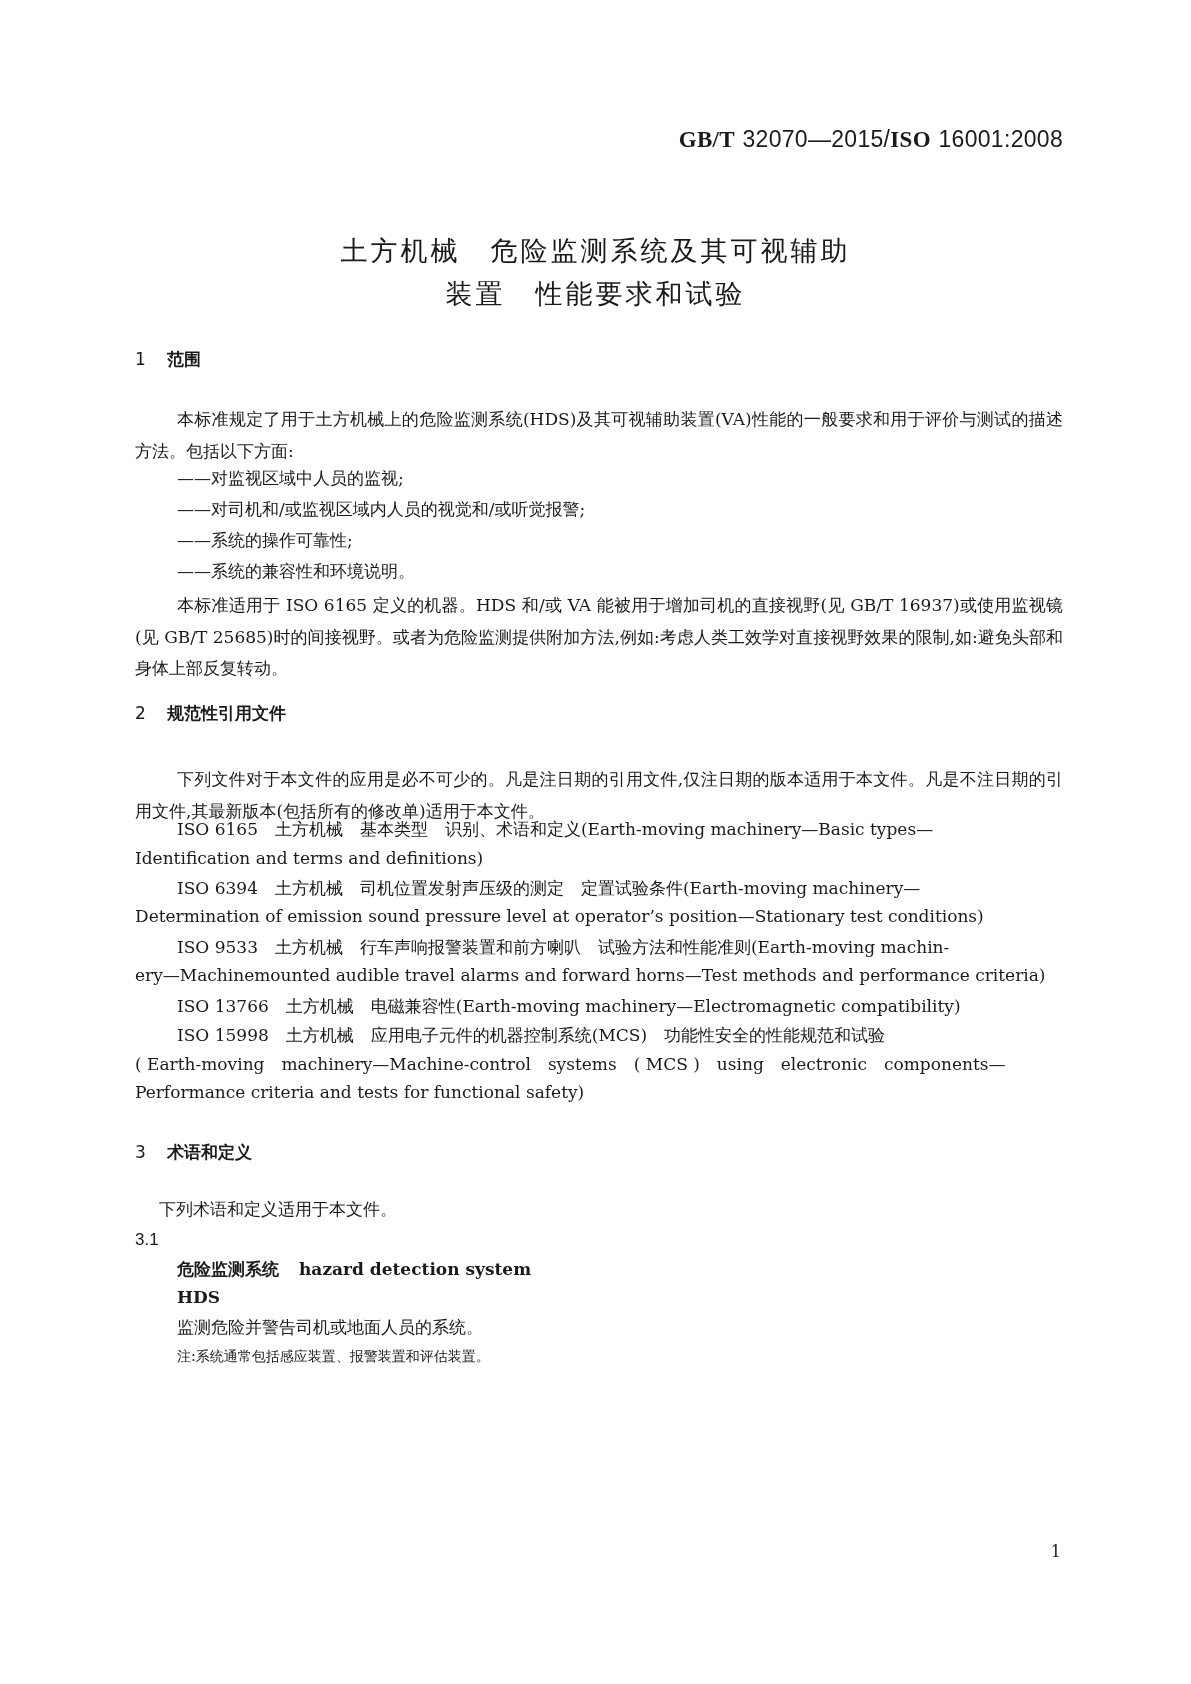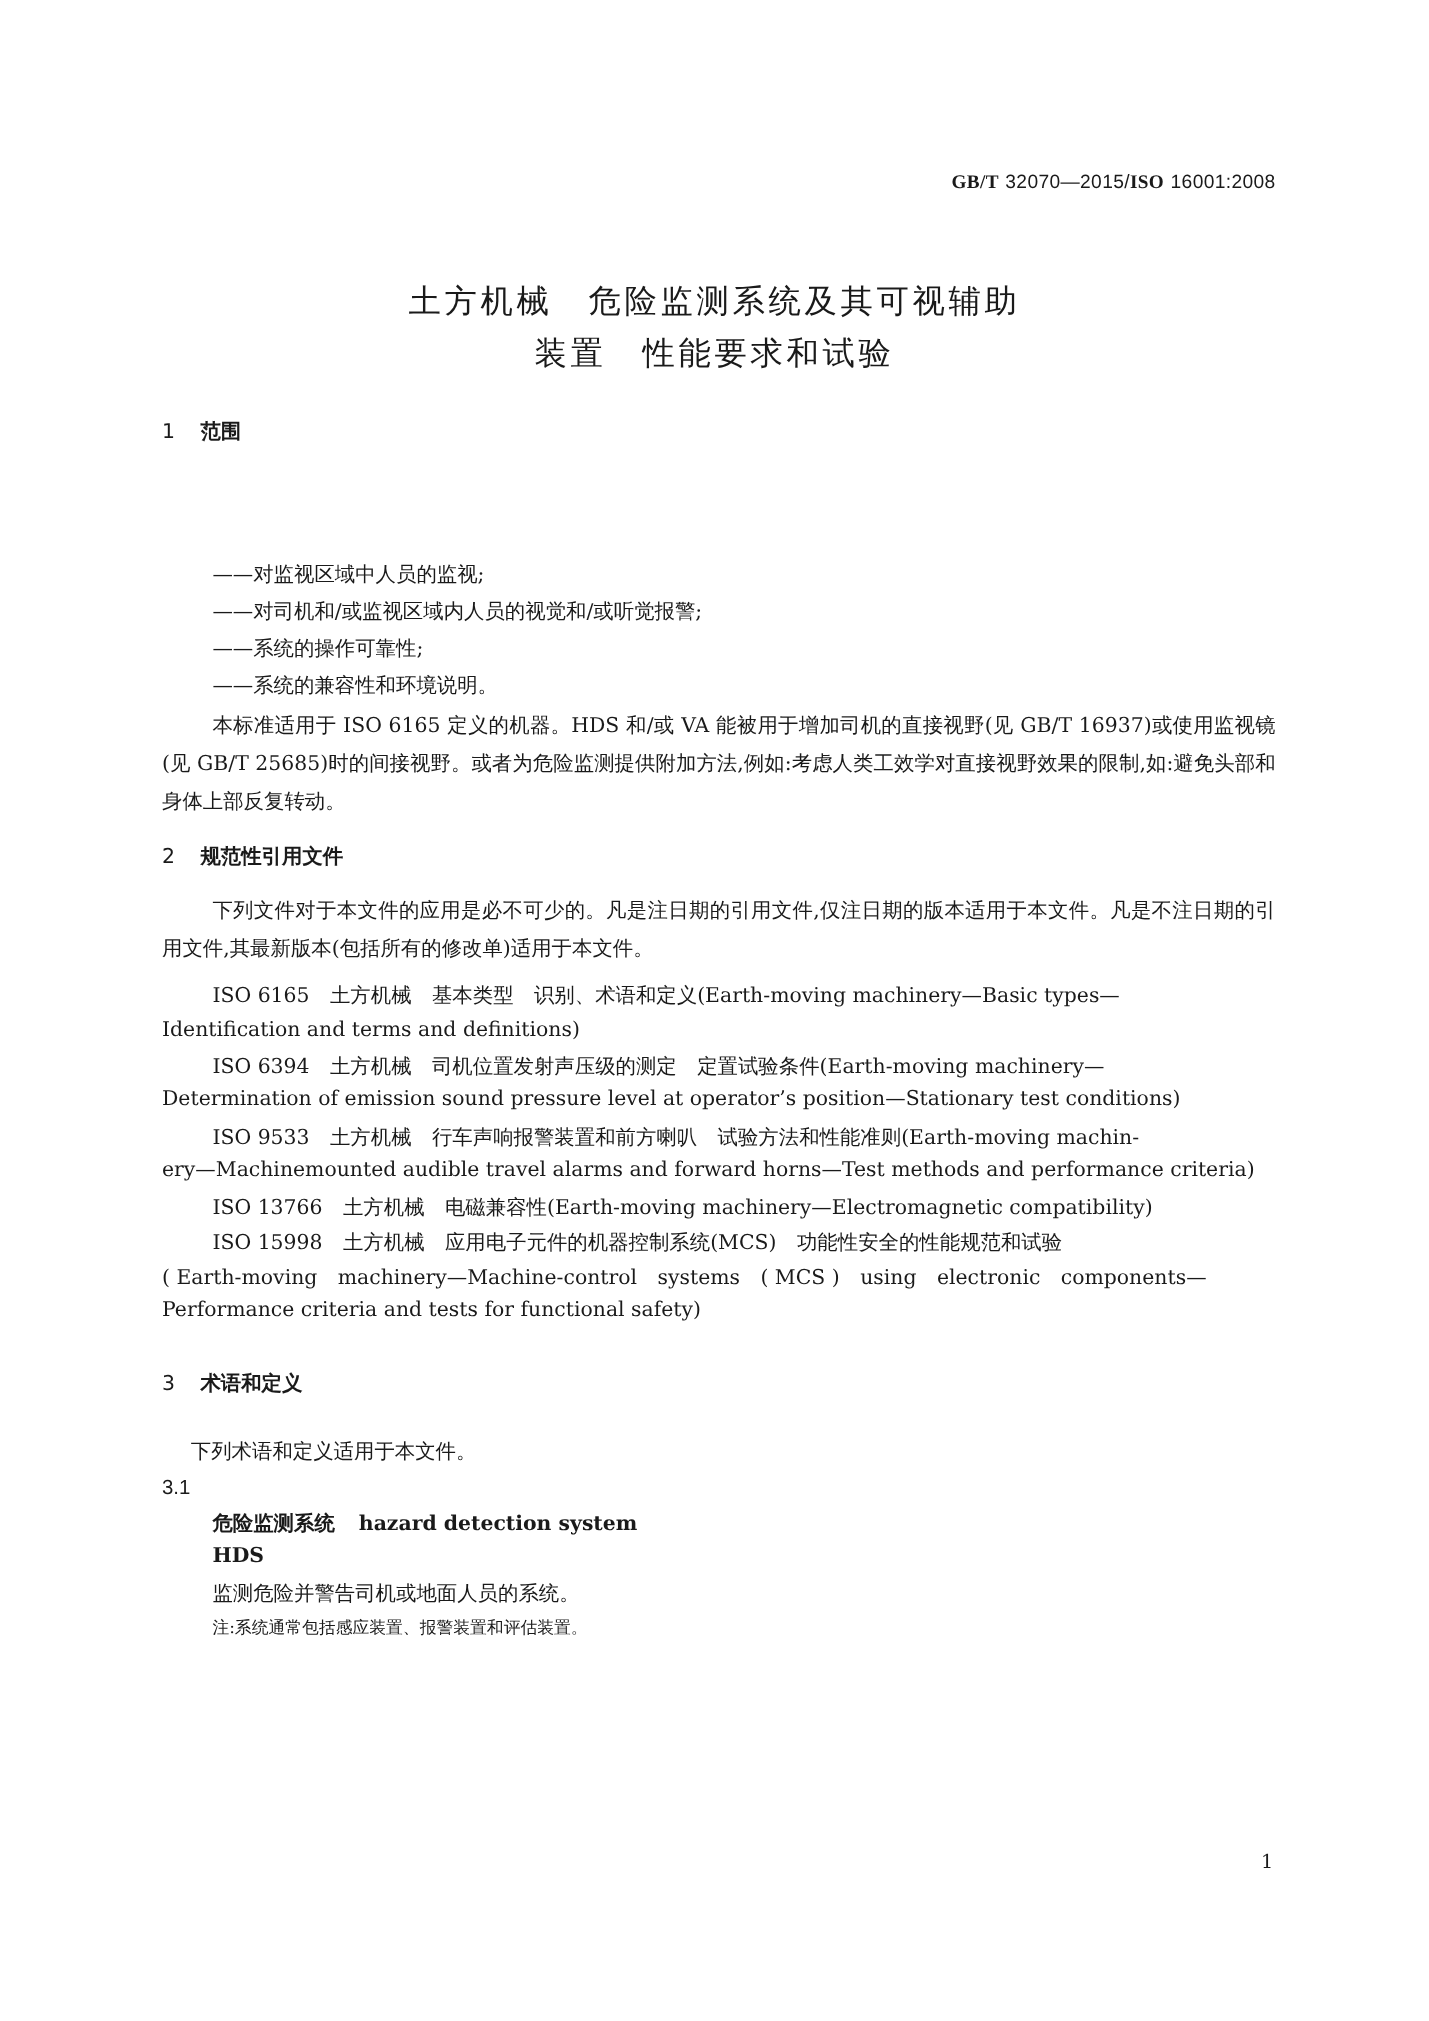--- a/index.html
+++ b/index.html
@@ -1,19 +1,19 @@
 <!DOCTYPE html>
 <html><head>
 <meta charset="utf-8">
 <style>
   html, body { margin: 0; padding: 0; background: #ffffff; }
   body { width: 1191px; height: 1684px; position: relative; overflow: hidden;
          font-family: "DejaVu Serif", "Liberation Serif", serif; color: #1a1a1a; }
   .page { position: absolute; left: 0; top: 0; width: 1191px; height: 1684px; }
-  .header-code { position: absolute; right: 128px; top: 142px; font-size: 16px; letter-spacing: 0.3px; text-align: center; }
+  .header-code { position: absolute; right: 128px; top: 126px; font-size: 23px; letter-spacing: 0.3px; text-align: center; }
   .header-code b { font-weight: bold; font-family: "Liberation Serif", serif; }
   .header-code span.sans { font-family: "Liberation Sans", sans-serif; }
   .title { position: absolute; left: 0; width: 1191px; text-align: center;
            font-family: "DejaVu Sans", sans-serif; font-size: 27px; letter-spacing: 3px; }
   .title.l1 { top: 233px; }
   .title.l2 { top: 276px; }
   .h { position: absolute; left: 135px; font-family: "DejaVu Sans", sans-serif; font-size: 17px; font-weight: bold; }
   .h .num { display: inline-block; width: 32px; font-weight: normal; }
   .p { position: absolute; left: 135px; width: 928px; font-size: 17px; line-height: 31.5px; text-align: justify; }
   .indent { text-indent: 42px; }
@@ -34,30 +34,31 @@
     <span class="sans">32070—2015/</span><b>ISO</b>
     <span class="sans">16001:2008</span>
   </div>
 
   <div class="title l2">装置　性能要求和试验</div>
   <div class="title l1">土方机械　危险监测系统及其可视辅助</div>
 
   <div class="h" style="top:348px;">
     <span class="num">1</span><span>范围</span>
   </div>
+  <div class="p indent" style="top:404px;">本标准规定了用于土方机械上的危险监测系统(HDS)及其可视辅助装置(VA)性能的一般要求和用于评价与测试的描述方法。包括以下方面:</div>
   <div class="dash" style="top:467px;">——对监视区域中人员的监视;</div>
   <div class="dash" style="top:498px;">——对司机和/或监视区域内人员的视觉和/或听觉报警;</div>
   <div class="dash" style="top:529px;">——系统的操作可靠性;</div>
   <div class="dash" style="top:560px;">——系统的兼容性和环境说明。</div>
   <div class="p indent" style="top:590px;">本标准适用于 ISO 6165 定义的机器。HDS 和/或 VA 能被用于增加司机的直接视野(见 GB/T 16937)或使用监视镜(见 GB/T 25685)时的间接视野。或者为危险监测提供附加方法,例如:考虑人类工效学对直接视野效果的限制,如:避免头部和身体上部反复转动。</div>
 
   <div class="h" style="top:702px;">
     <span class="num">2</span><span>规范性引用文件</span>
   </div>
-  <div class="p indent" style="top:744px;">下列文件对于本文件的应用是必不可少的。凡是注日期的引用文件,仅注日期的版本适用于本文件。凡是不注日期的引用文件,其最新版本(包括所有的修改单)适用于本文件。</div>
+  <div class="p indent" style="top:764px;">下列文件对于本文件的应用是必不可少的。凡是注日期的引用文件,仅注日期的版本适用于本文件。凡是不注日期的引用文件,其最新版本(包括所有的修改单)适用于本文件。</div>
 
   <div class="line" style="left:177px; top:818px;">ISO 6165　土方机械　基本类型　识别、术语和定义(Earth-moving machinery—Basic types—</div>
   <div class="line" style="left:135px; top:848px;">Identification and terms and definitions)</div>
   <div class="line" style="left:177px; top:877px;">ISO 6394　土方机械　司机位置发射声压级的测定　定置试验条件(Earth-moving machinery—</div>
   <div class="line" style="left:135px; top:906px;">Determination of emission sound pressure level at operator’s position—Stationary test conditions)</div>
   <div class="line" style="left:177px; top:936px;">ISO 9533　土方机械　行车声响报警装置和前方喇叭　试验方法和性能准则(Earth-moving machin-</div>
   <div class="line" style="left:135px; top:965px;">ery—Machinemounted audible travel alarms and forward horns—Test methods and performance criteria)</div>
   <div class="line" style="left:177px; top:995px;">ISO 13766　土方机械　电磁兼容性(Earth-moving machinery—Electromagnetic compatibility)</div>
   <div class="line" style="left:177px; top:1024px;">ISO 15998　土方机械　应用电子元件的机器控制系统(MCS)　功能性安全的性能规范和试验</div>
   <div class="line" style="left:135px; top:1082px;">Performance criteria and tests for functional safety)</div>

